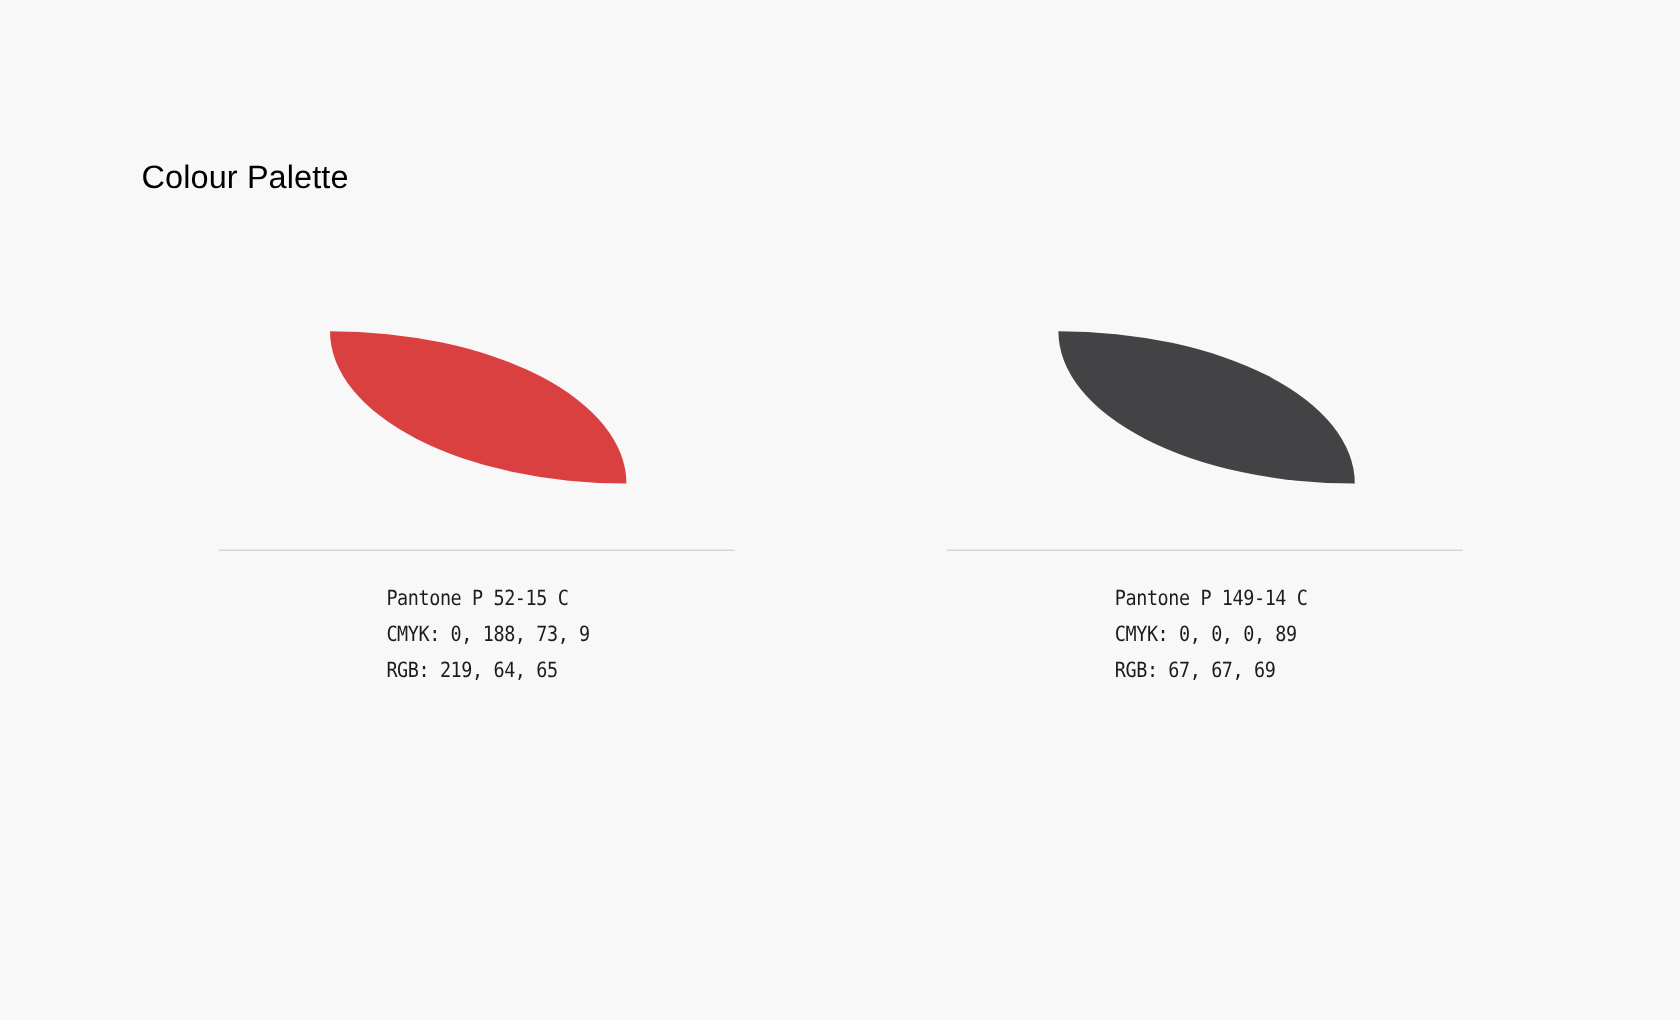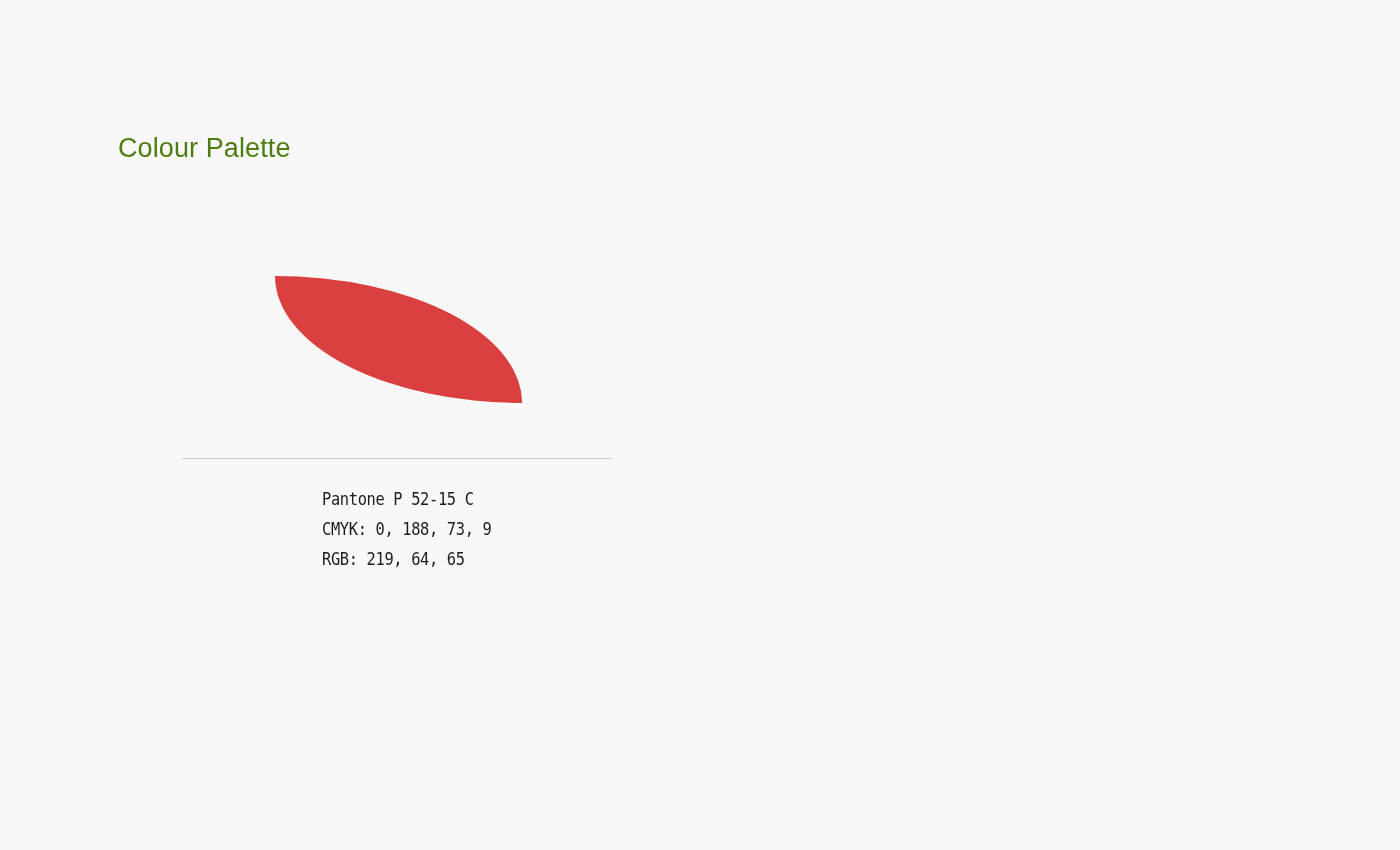--- a/index.html
+++ b/index.html
@@ -106,35 +106,50 @@
 
   .info-line.name-line {
     font-size: 17.5px;
   }
 </style>
 </head>
 <body style="background: rgb(248, 248, 248);">
 
 <div class="page">
 
-  <h1 class="page-title" style="color: #4d7c0f;">Colour Palette</h1>
+  <h1 class="page-title" style="color: #000000;">Colour Palette</h1>
 
   <div class="swatch-grid">
 
     <div class="swatch-card card-0">
 
       <div class="shape-wrap">
         <div class="leaf-shape" style="background: rgb(219, 64, 65);"></div>
       </div>
 
       <div class="swatch-divider" style="background: rgb(205, 205, 205);"></div>
 
       <div class="swatch-info">
         <div class="info-line name-line">Pantone P 52-15 C</div>
         <div class="info-line">CMYK: 0, 188, 73, 9</div>
         <div class="info-line">RGB: 219, 64, 65</div>
       </div>
 
     </div>
 
+    <div class="swatch-card card-1">
+
+      <div class="shape-wrap">
+        <div class="leaf-shape" style="background: rgb(67, 67, 69);"></div>
+      </div>
+
+      <div class="swatch-divider" style="background: rgb(205, 205, 205);"></div>
+
+      <div class="swatch-info">
+        <div class="info-line name-line">Pantone P 149-14 C</div>
+        <div class="info-line">CMYK: 0, 0, 0, 89</div>
+        <div class="info-line">RGB: 67, 67, 69</div>
+      </div>
+
+    </div>
 
   </div>
 </div>
 
 </body></html>

